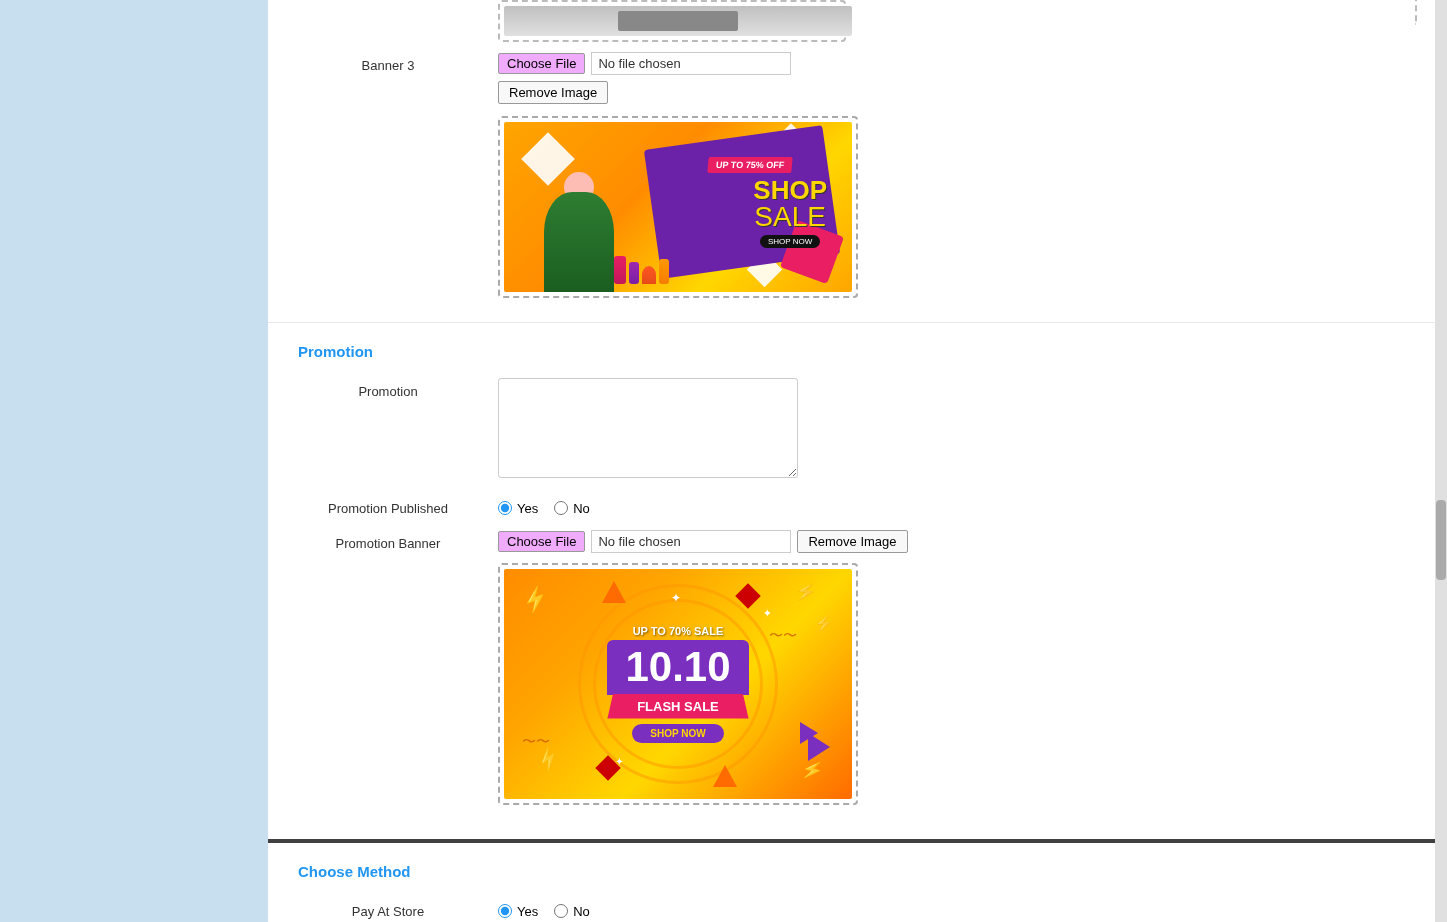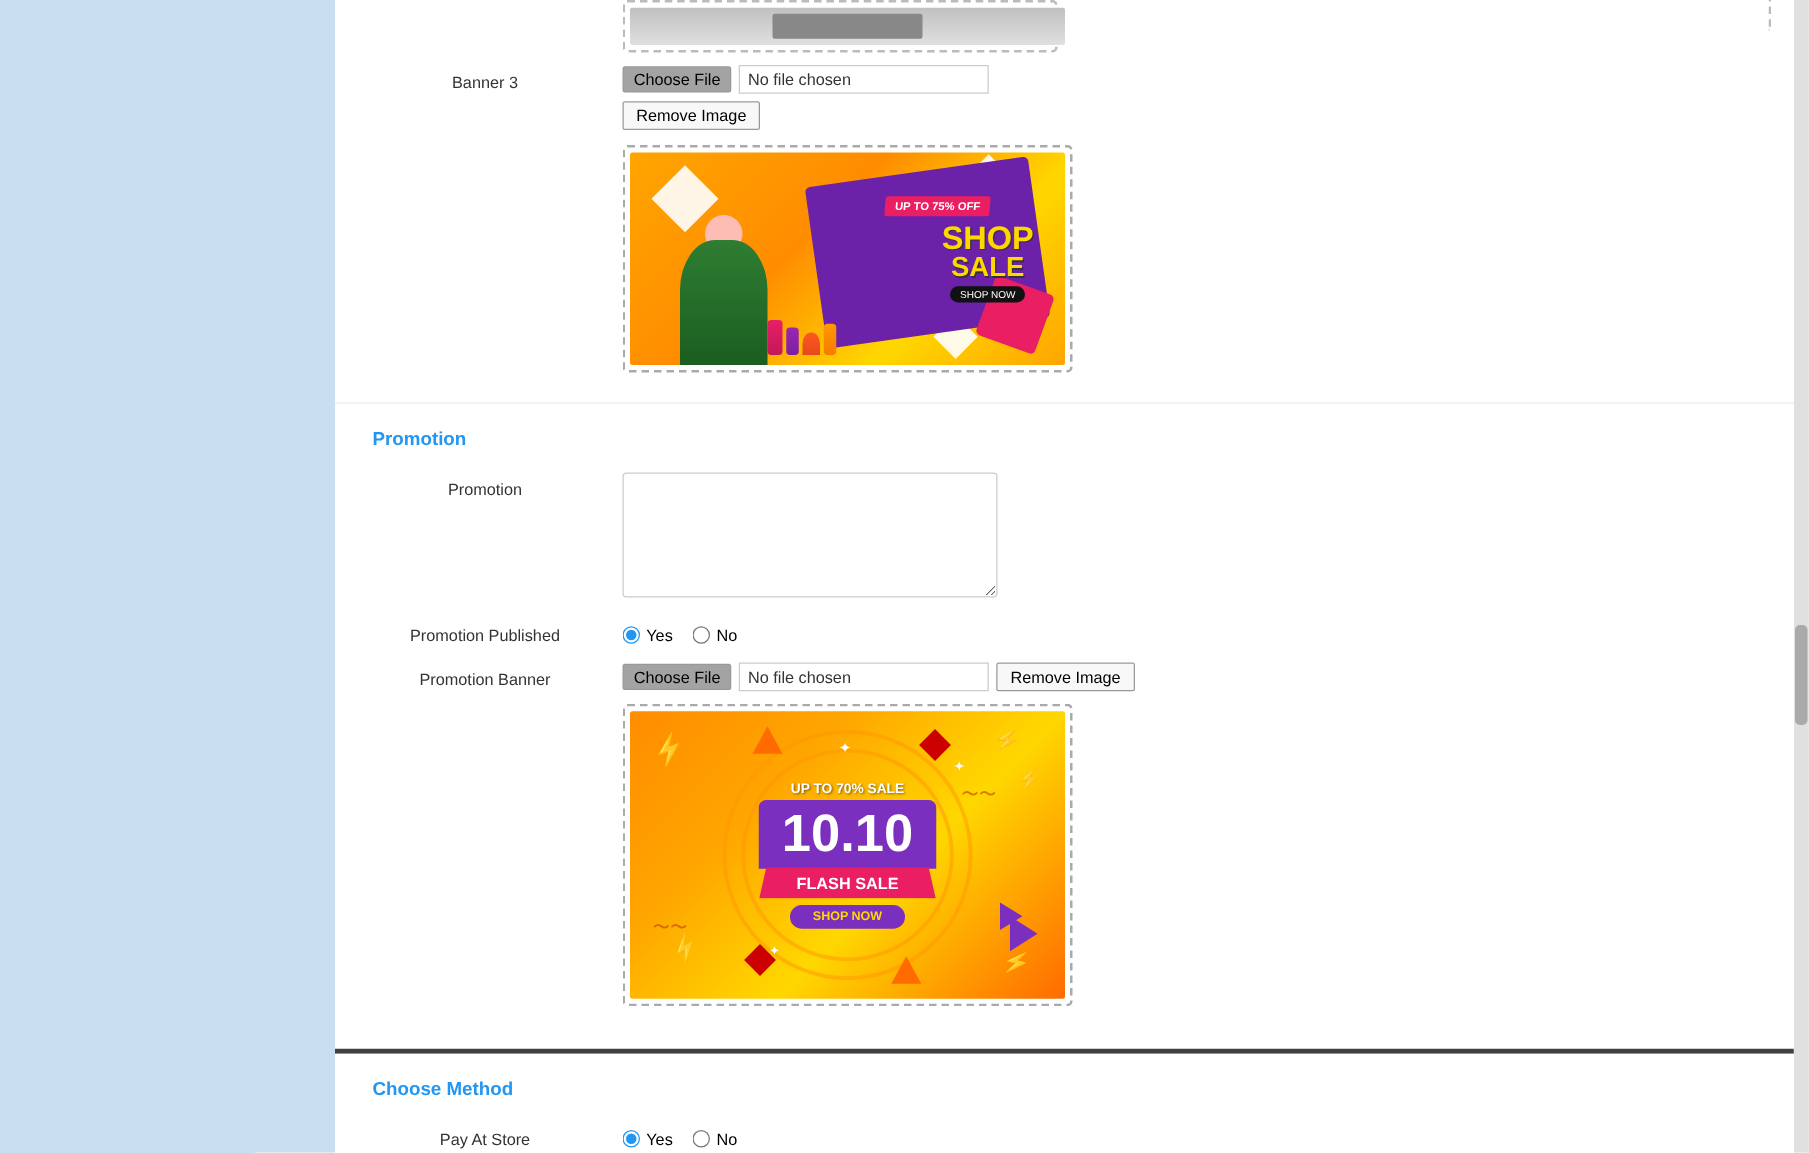--- a/index.html
+++ b/index.html
@@ -68,21 +68,21 @@
       flex: 1;
     }
     .file-input-wrapper {
       display: flex;
       align-items: center;
       gap: 6px;
       margin-bottom: 6px;
     }
     .choose-file-btn {
       padding: 2px 8px;
-      background: #a3a3a3;
+      background: #f0abfc;
       border: 1px solid #999;
       border-radius: 2px;
       font-size: 13px;
       cursor: pointer;
       white-space: nowrap;
     }
     .file-name-display {
       font-size: 13px;
       color: #333;
       padding: 3px 6px;
@@ -224,21 +224,21 @@
               <div style="position:absolute; bottom:10px; right:75px; width:25px; height:25px; background:rgba(255,255,255,0.9); transform:rotate(45deg);"></div>
 
               <div style="position:absolute; right:20px; top:15px; width:180px; height:130px; background:#6B21A8; transform:rotate(-8deg); border-radius:4px; z-index:1;"></div>
 
               <div style="position:absolute; right:15px; bottom:15px; width:50px; height:50px; background:#e91e63; transform:rotate(20deg); border-radius:4px; z-index:2;"></div>
 
               <div style="position:absolute; top:35px; right:60px; background:#e91e63; color:white; padding:3px 8px; font-size:9px; font-weight:bold; border-radius:2px; z-index:5; transform:skew(-5deg);">UP TO 75% OFF</div>
 
               <div style="position:absolute; right:25px; top:55px; z-index:5; text-align:center;">
                 <div style="font-size:26px; font-weight:900; color:#FFD700; text-shadow: 1px 1px 0 #333; line-height:1;">SHOP</div>
-                <div style="font-size:22px; font-weight:700; color:#FFD700; text-shadow: 1px 1px 0 #333; line-height:1;">SALE</div>
+                <div style="font-size:28px; font-weight:400; color:#FFD700; text-shadow: 1px 1px 0 #333; line-height:1;">SALE</div>
                 <div style="background:#111; color:white; font-size:8px; padding:2px 8px; border-radius:10px; margin-top:4px; display:inline-block;">SHOP NOW</div>
               </div>
 
               <div style="position:absolute; left:40px; bottom:0; z-index:3;">
                 <div style="width:30px; height:30px; background:#fdbcb4; border-radius:50%; margin:0 auto;"></div>
                 <div style="width:70px; height:100px; background:linear-gradient(180deg, #2e7d32, #1b5e20); border-radius:40% 40% 0 0; margin-top:-10px;"></div>
               </div>
 
               <div style="position:absolute; bottom:8px; left:110px; z-index:4; display:flex; gap:3px; align-items:flex-end;">
                 <div style="width:12px; height:28px; background:linear-gradient(180deg,#e91e63,#c2185b); border-radius:3px;"></div>

